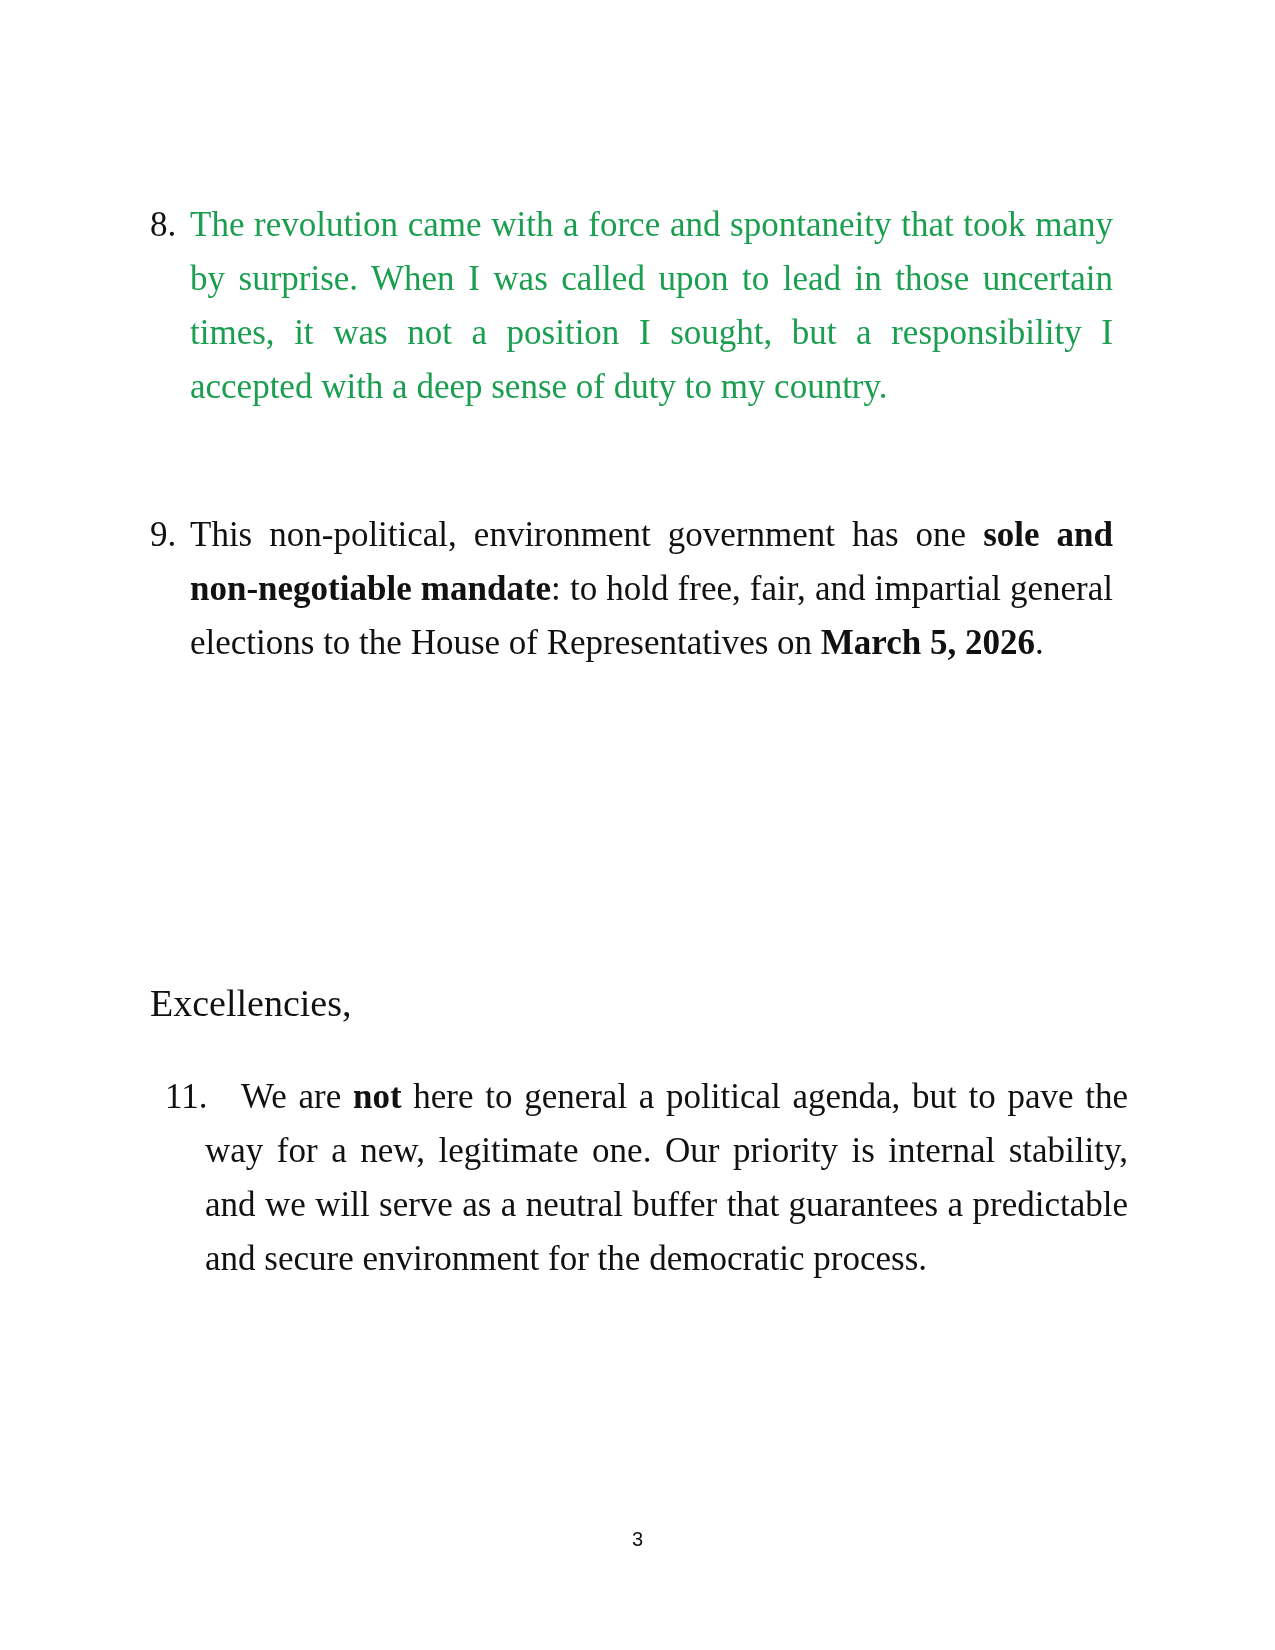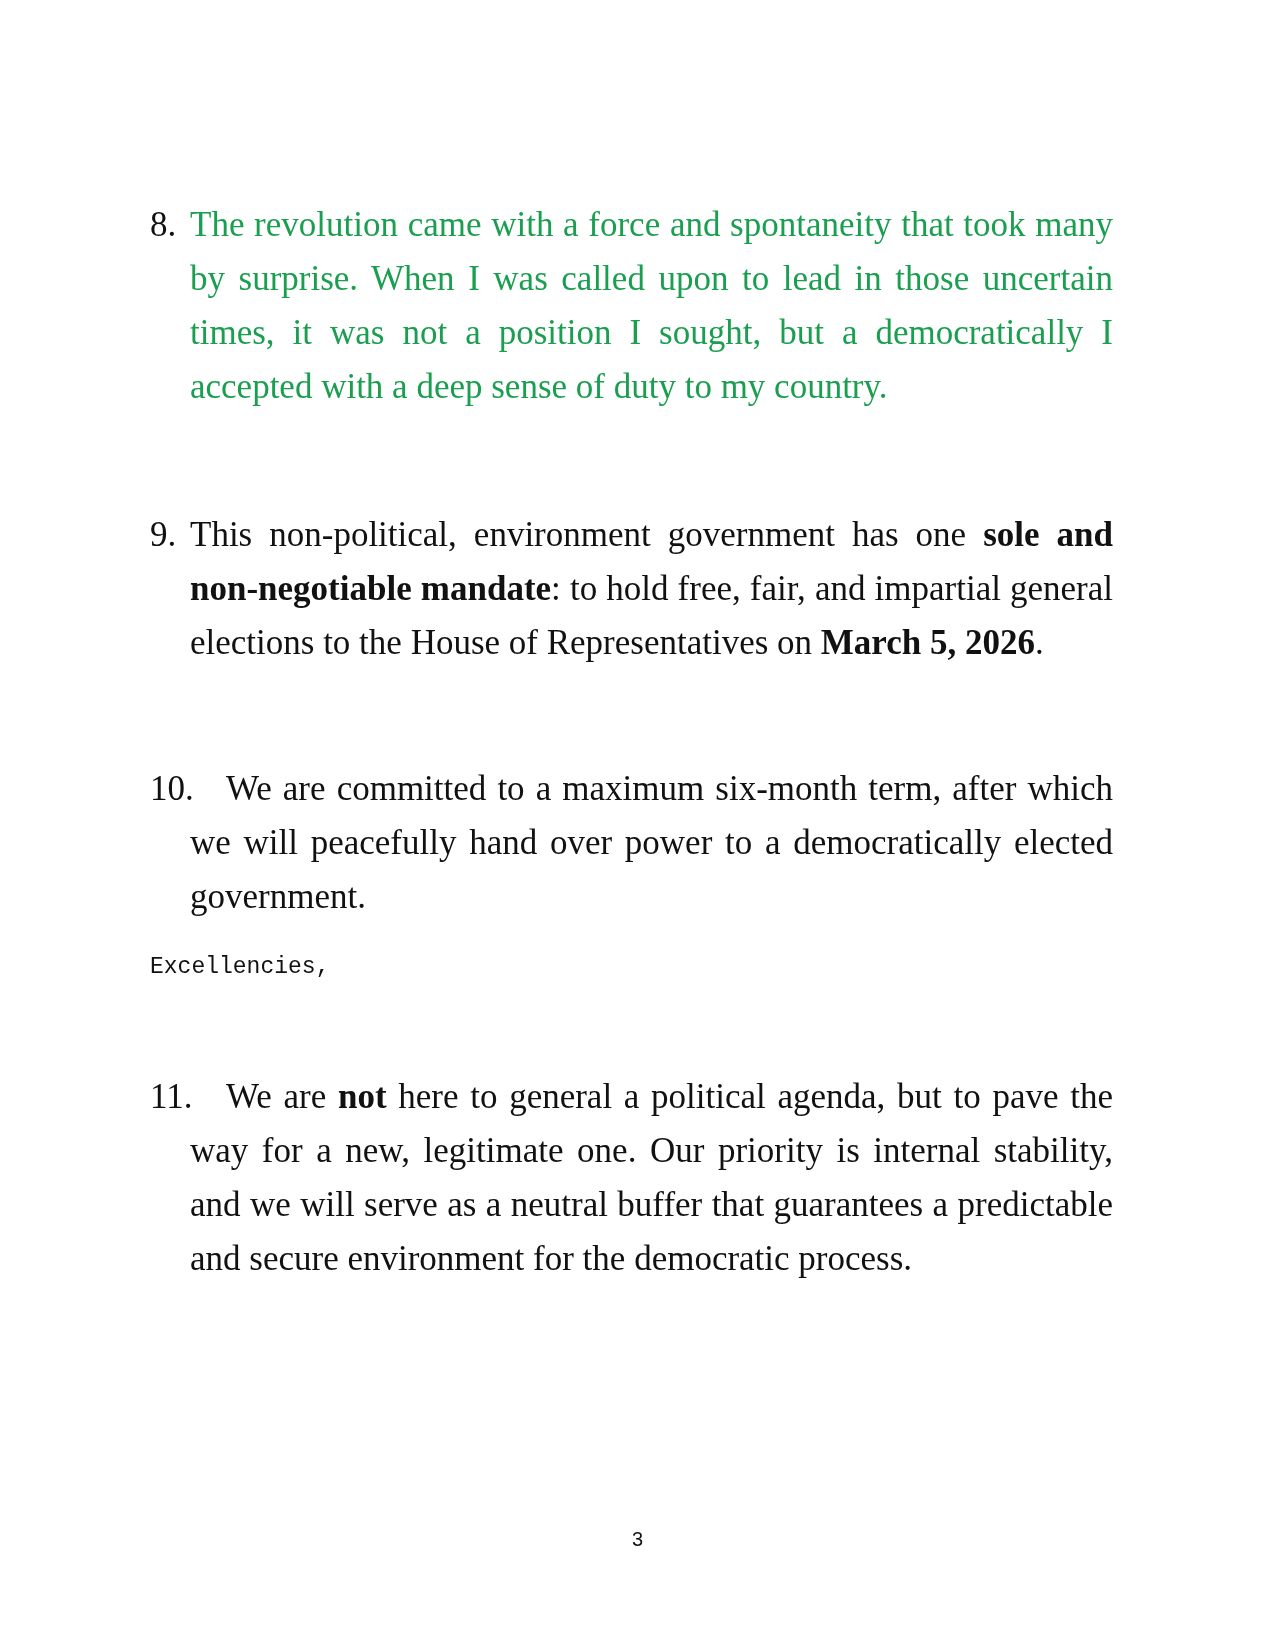--- a/index.html
+++ b/index.html
@@ -38,61 +38,56 @@
     }
     .para .body {
       margin-left: 40px;
       display: block;
     }
     .green { color: #1a9e4f; }
     b { font-weight: bold; }
     #p8 { top: 198px; }
     #p9 { top: 508px; }
     #p10 { top: 762px; }
-    #p11 { top: 1070px; }
+    #p11 { top: 1070px; margin-left: 15px; }
     
     #p10 .body, #p11 .body { text-indent: 36px; }
     #salutation {
       position: absolute;
       left: 150px;
-      top: 940px;
-      font-size: 23px;
+      top: 976px;
+      font-size: 38px;
       line-height: 54px;
-      font-family: Liberation Mono, monospace;
     }
     #page-number {
       position: absolute;
       left: 0;
       width: 1275px;
       top: 1528px;
       text-align: center;
       font-family: "Liberation Sans", "DejaVu Sans", sans-serif;
       font-size: 20px;
       color: #111111;
     }
   </style>
 </head>
 <body>
 
 <div class="page">
 
   <div class="para" id="p8">
     <span class="num">8.</span>
-    <span class="body green">The revolution came with a force and spontaneity that took many by surprise. When I was called upon to lead in those uncertain times, it was not a position I sought, but a democratically I accepted with a deep sense of duty to my country.</span>
+    <span class="body green">The revolution came with a force and spontaneity that took many by surprise. When I was called upon to lead in those uncertain times, it was not a position I sought, but a responsibility I accepted with a deep sense of duty to my country.</span>
   </div>
 
   <div class="para" id="p9">
     <span class="num">9.</span>
     <span class="body"><span>This non-political, environment government has one </span><b>sole and non-negotiable mandate</b><span>: to hold free, fair, and impartial general elections to the House of Representatives on </span><b>March 5, 2026</b><span>.</span></span>
   </div>
 
-  <div class="para" id="p10">
-    <span class="num">10.</span>
-    <span class="body">We are committed to a maximum six-month term, after which we will peacefully hand over power to a democratically elected government.</span>
-  </div>
 
   <div id="salutation">Excellencies,</div>
 
   <div class="para" id="p11">
     <span class="num">11.</span>
     <span class="body"><span>We are </span><b>not</b><span> here to general a political agenda, but to pave the way for a new, legitimate one. Our priority is internal stability, and we will serve as a neutral buffer that guarantees a predictable and secure environment for the democratic process.</span></span>
   </div>
 
   <div id="page-number">3</div>
 

